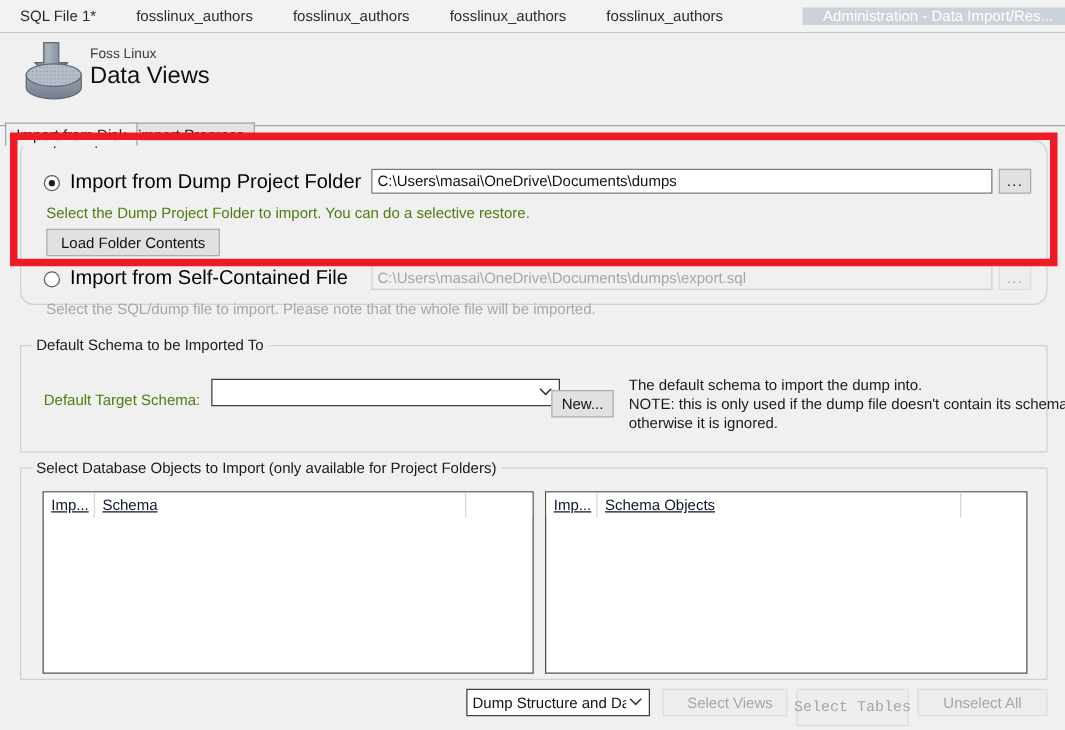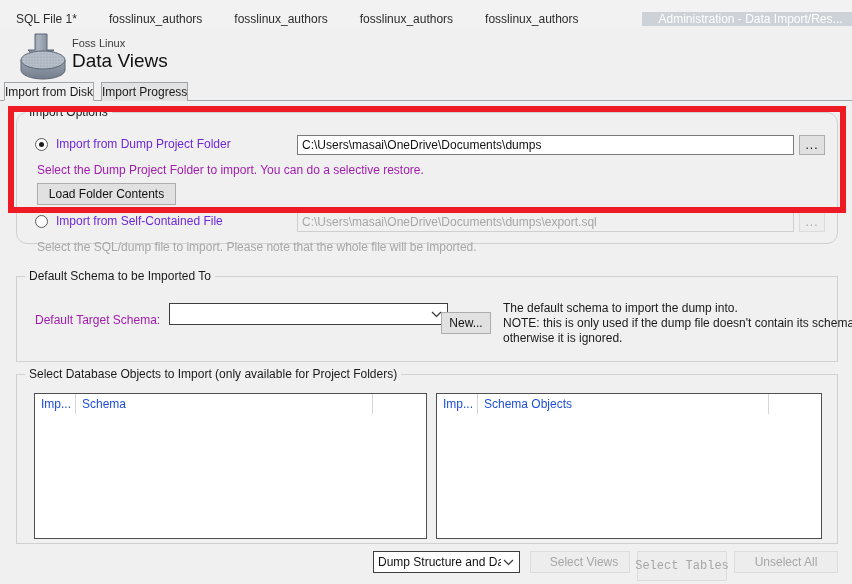--- a/index.html
+++ b/index.html
@@ -12,21 +12,21 @@
     color: #000;
     -webkit-font-smoothing: antialiased;
   }
   #app { position: relative; width: 852px; height: 584px; background: #f0f0f0; }
 
   
   .tabstrip {
     position: absolute; left: 0; top: 0; width: 852px; height: 26px;
     background: #f2f2f2;
     border-bottom: 1px solid #404040;
-    display: flex; align-items: flex-end;
+    display: flex; align-items: center;
   }
   .etab {
     display: flex; align-items: center;
     padding: 0 16px;
     font-size: 12px;
     color: #2b2b2b;
     white-space: nowrap;
     background: transparent;
     position: relative;
   }
@@ -56,27 +56,27 @@
     font-size: 19px; color: #111;
   }
 
   
   .innertabs {
     position: absolute; left: 0; top: 82px; width: 852px; height: 19px;
     border-bottom: 1px solid #9fa4a8;
     box-sizing: border-box;
   }
   .itab {
-    position: absolute; top: 0; height: 19px; box-sizing: border-box;
+    position: absolute; top: 16px; height: 19px; box-sizing: border-box;
     display: flex; align-items: center; justify-content: center;
     font-size: 12px; color: #1a1a1a;
     border: 1px solid #9fa4a8;
     border-bottom: none;
     background: #e3e3e3;
-    padding: 0 0;
+    padding: 0 8px;
   }
   .itab.active {
     background: #f0f0f0;
     border-bottom: 1px solid #f0f0f0;
     z-index: 3;
     font-weight: normal;
   }
   #itab0 { left: 4px; }
   #itab1 { left: 101px; }
 
@@ -109,24 +109,24 @@
     box-sizing: border-box;
     position: relative;
     flex: 0 0 auto;
   }
   .radio.checked::after {
     content: "";
     position: absolute; left: 3px; top: 3px;
     width: 5px; height: 5px; border-radius: 50%;
     background: #1c1c1c;
   }
-  .radio-label { margin-left: 8px; font-size: 12px; color: #6d28d9; white-space: nowrap; }
+  .radio-label { margin-left: 8px; font-size: 16px; color: #000000; white-space: nowrap; }
 
   .hint {
-    position: absolute; font-size: 12px; color: #a21caf; white-space: nowrap;
+    position: absolute; font-size: 12px; color: #4d7c0f; white-space: nowrap;
   }
   .hint.disabled { color: #a6a6a6; }
 
   
   .textfield {
     position: absolute;
     box-sizing: border-box;
     background: #ffffff;
     border: 1px solid #7a7a7a;
     font-size: 12px;
@@ -194,25 +194,26 @@
     border: 1px solid #4f4f4f;
     overflow: hidden;
   }
   .lv-head {
     display: flex; height: 20px; align-items: stretch;
     background: #ffffff;
   }
   .lv-col {
     display: flex; align-items: center;
     padding: 0 6px;
-    font-size: 12px; color: #1d4ed8;
+    font-size: 12px; color: #0f172a;
     border-right: 1px solid #d6d6d6;
     box-sizing: border-box;
     white-space: nowrap;
     overflow: hidden;
+    text-decoration: underline;
   }
   .lv-col:last-child { border-right: none; }
   .lv-body { background: #ffffff; }
 
   
   .redbox {
     position: absolute;
     border: 6px solid #ee1b24;
     box-sizing: border-box;
     pointer-events: none;

